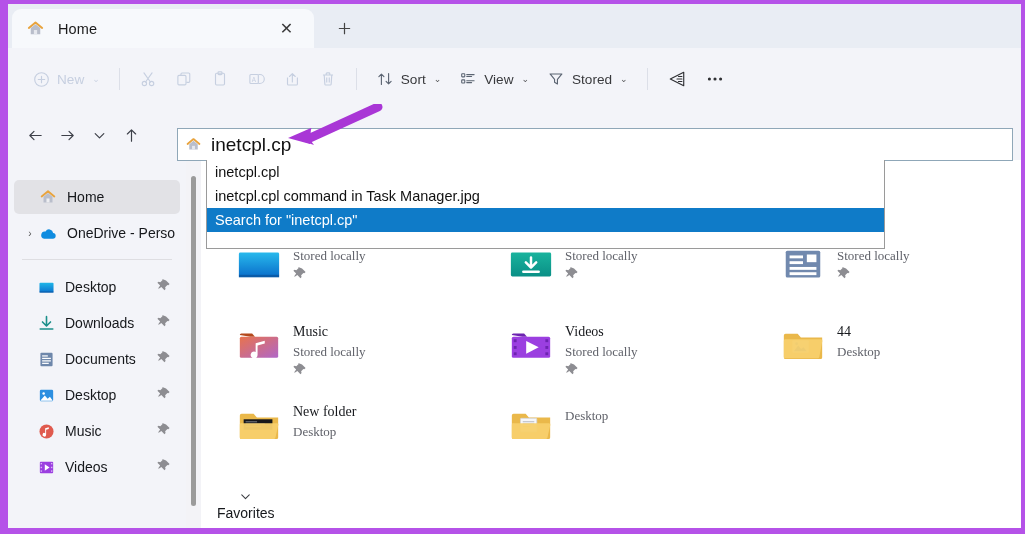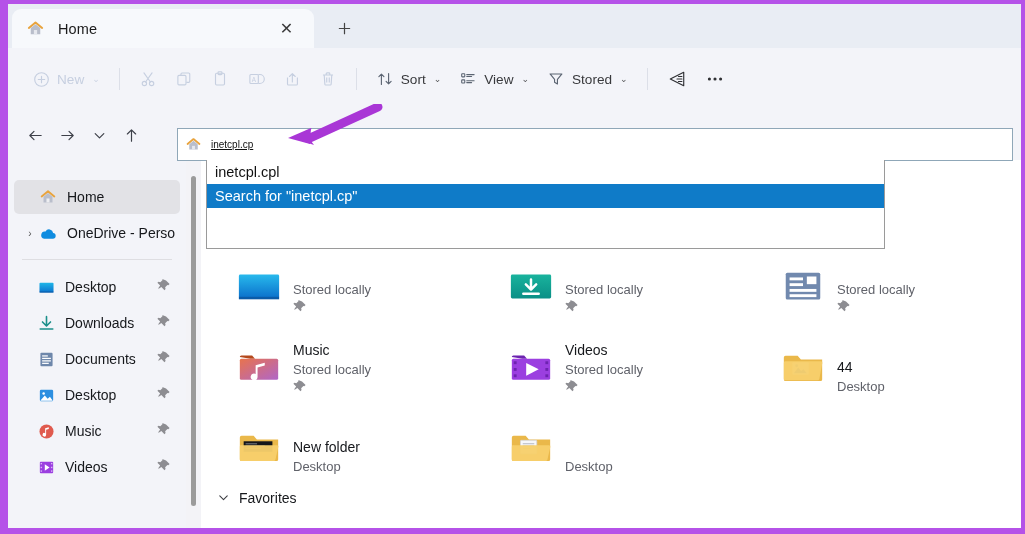--- a/index.html
+++ b/index.html
@@ -98,21 +98,21 @@
     width: 836px; height: 33px;
     background: #ffffff;
     border: 1px solid #8fa7b8;
     display: flex; align-items: center;
     padding-left: 7px;
     z-index: 6;
   }
   .addr-home-icon { width: 17px; height: 17px; position: relative; }
   .addr-text {
     margin-left: 9px;
-    font-size: 10px; color: #111; text-decoration: underline;
+    font-size: 19px; color: #111;
   }
 
   
   .sidebar {
     position: absolute; left: 0; top: 156px;
     width: 178px; height: 368px;
     background: #f3f4f9;
     padding-top: 20px;
   }
   .side-item {
@@ -169,43 +169,44 @@
     background: #ffffff;
     overflow: hidden;
   }
   .grid {
     position: absolute; left: 0; top: 0;
     width: 100%;
   }
   .fitem {
     position: absolute;
     width: 272px; height: 82px;
-    display: flex; align-items: flex-end;
+    display: flex; align-items: flex-start;
     padding-top: 8px;
+    font-family: Liberation Serif, serif;
   }
   .fico {
     width: 56px; height: 52px;
     flex-shrink: 0;
     position: relative;
     display: flex; align-items: center; justify-content: center;
   }
   .fmeta { margin-left: 6px; padding-top: 4px; }
   .fname {
     font-size: 14px; color: #16181c;
     white-space: nowrap;
   }
   .fsub {
     font-size: 13px; color: #60626a;
     margin-top: 4px;
   }
   .fpin { margin-top: 3px; width: 14px; height: 14px; }
 
   .favorites {
     position: absolute; left: 16px; top: 330px;
-    display: flex; align-items: center; gap: 9px;
+    display: flex; align-items: center;  flex-direction: column;
   }
   .fav-chev { font-size: 11px; color: #3b3d42; }
   .fav-label { font-size: 14px; color: #16181c; }
 
   
   .acdrop {
     position: absolute;
     left: 198px; top: 156px;
     width: 679px; height: 89px;
     background: #ffffff;
@@ -720,20 +721,21 @@
         <svg width="13" height="13" viewBox="0 0 16 16" fill="none" stroke="#3b3d42" stroke-width="1.3" stroke-linecap="round" stroke-linejoin="round">
           <path d="M3.4 6 8 10.6 12.6 6"></path>
         </svg>
       </span>
       <span class="fav-label">Favorites</span>
     </div>
   </div>
 
   <div class="acdrop">
     <div class="acrow">inetcpl.cpl</div>
+    <div class="acrow">inetcpl.cpl command in Task Manager.jpg</div>
     <div class="acrow sel">Search for "inetcpl.cp"</div>
   </div>
 
   <svg class="annot-arrow" viewBox="0 0 120 60">
     <path d="M112 3 L38 36 L46 24 L30 35 L48 41 L42 33 Z" fill="#a936d6"></path>
     <path d="M112 3 L44 34" stroke="#a936d6" stroke-width="9" stroke-linecap="round"></path>
     <path d="M44 40 L22 34 L45 24 Z" fill="#a936d6"></path>
   </svg>
 
 </div>

